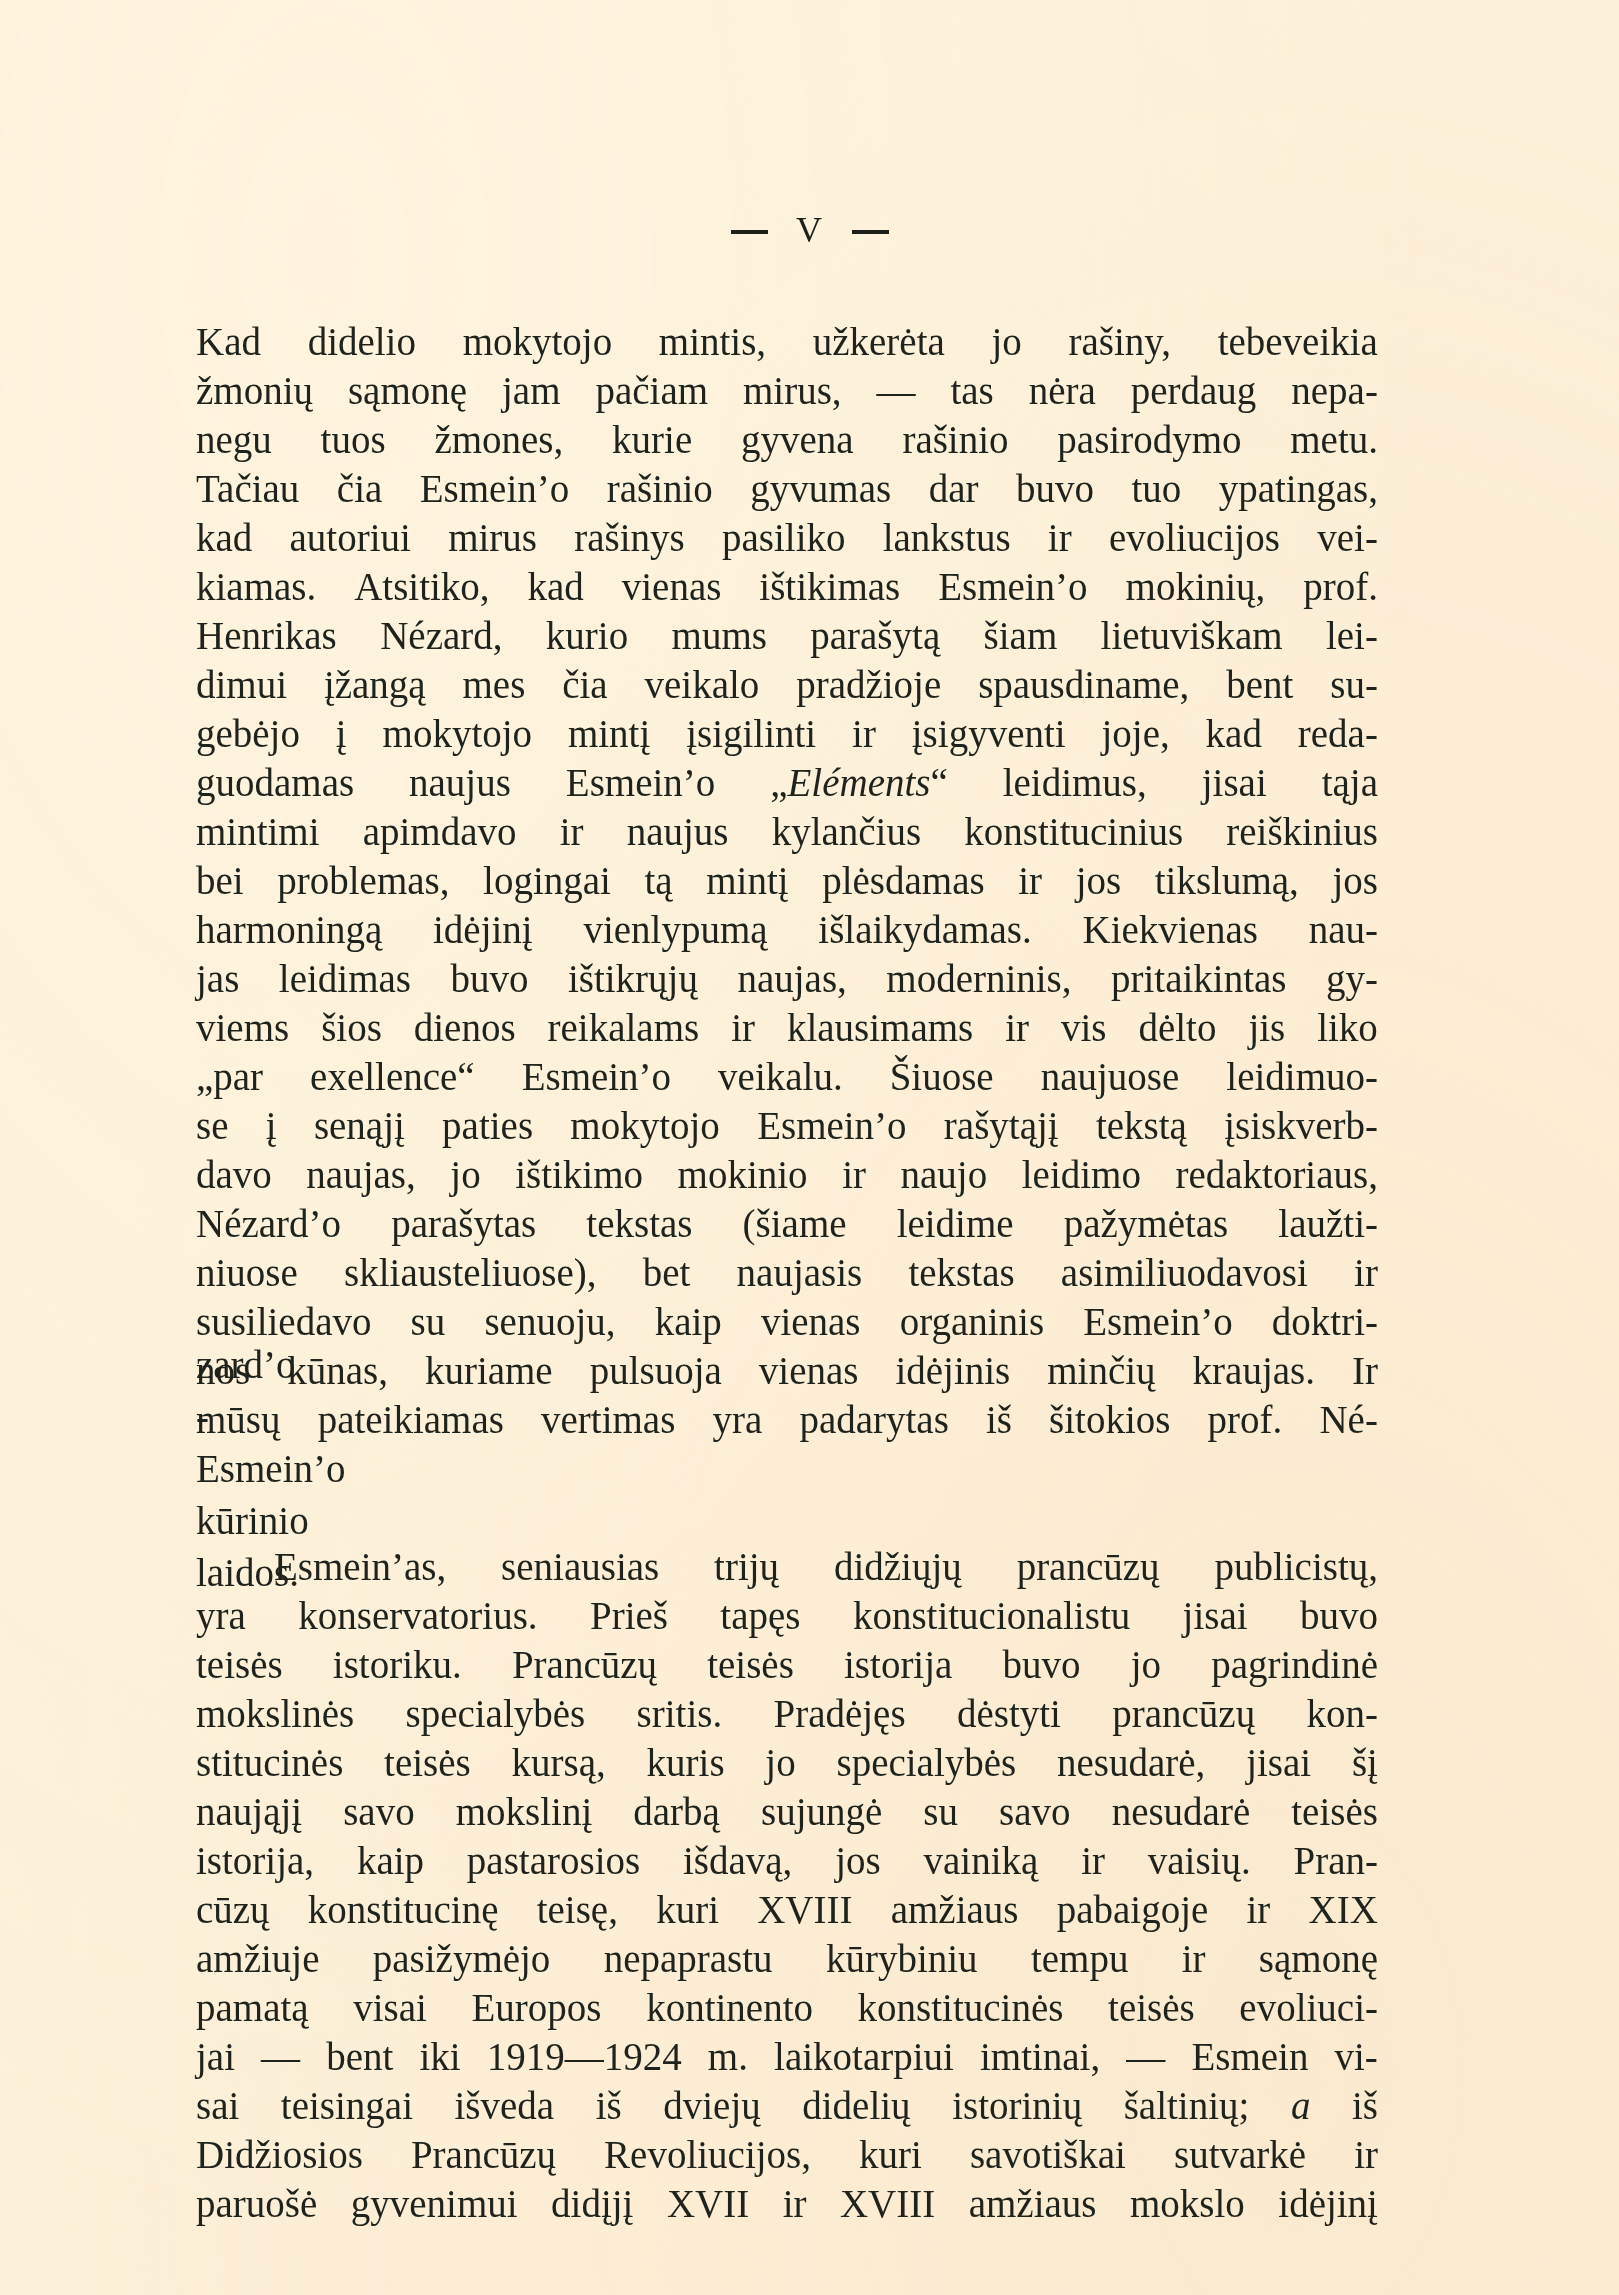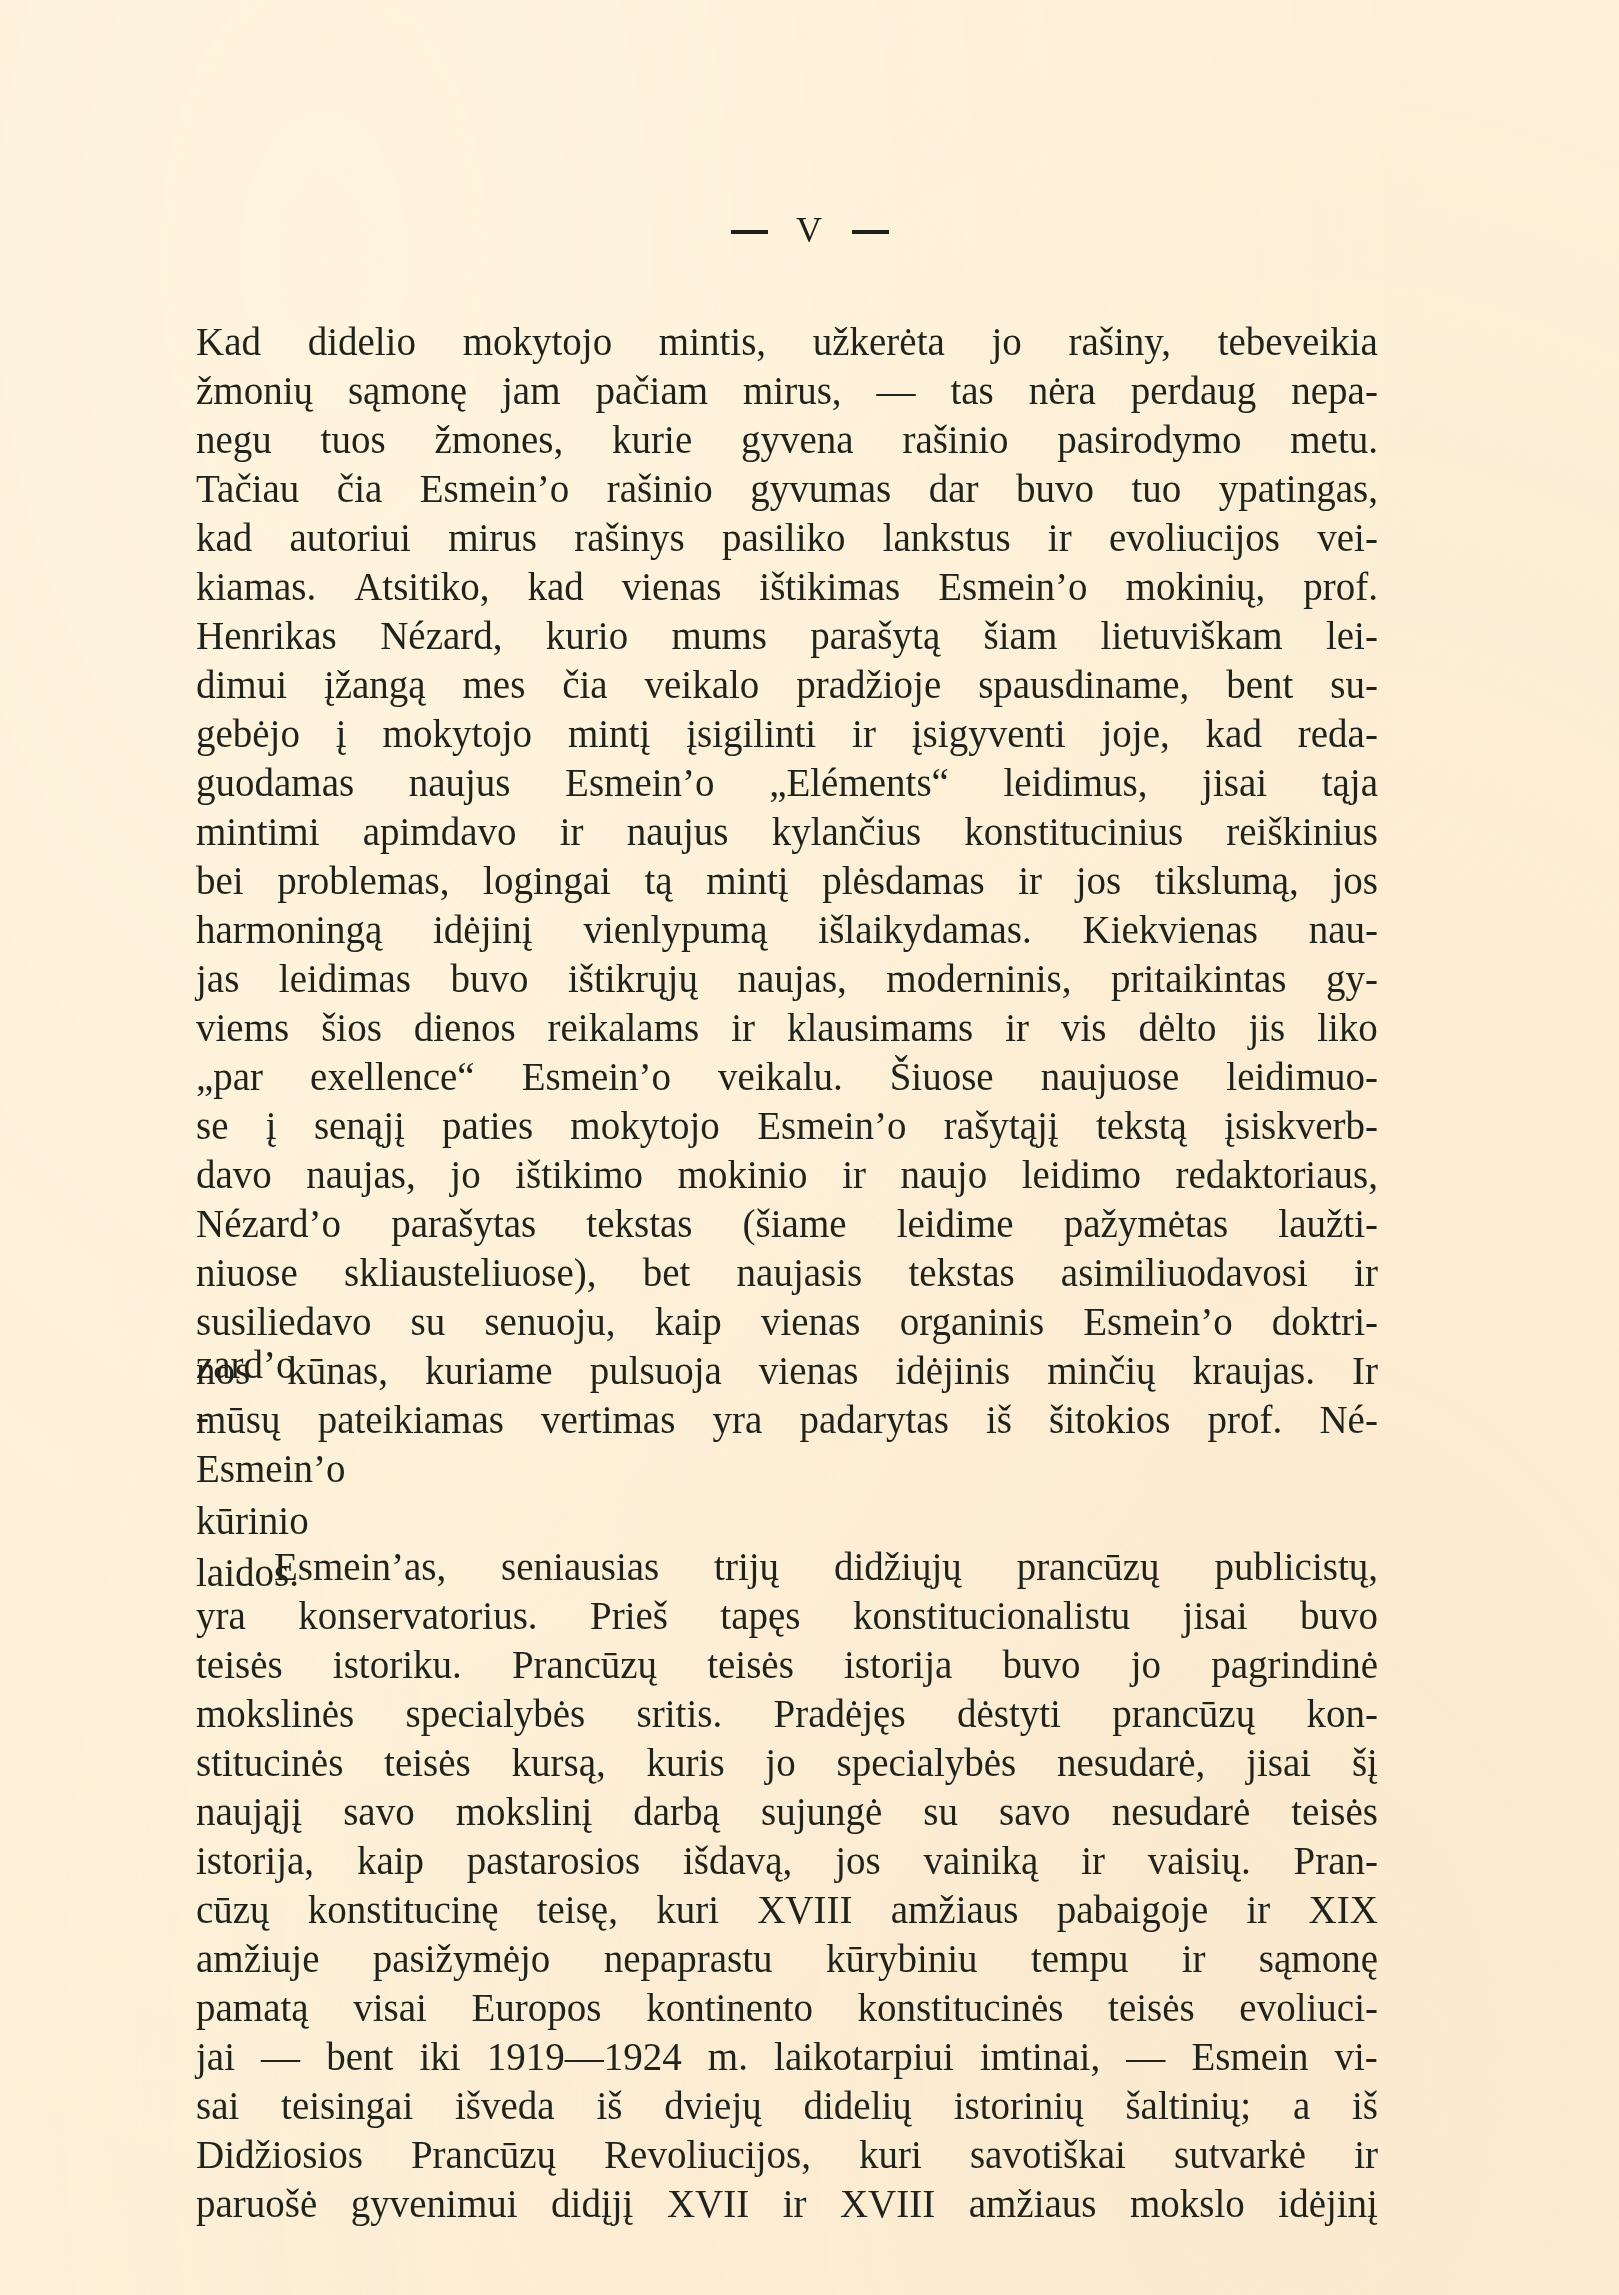--- a/index.html
+++ b/index.html
@@ -41,20 +41,21 @@
     .text-block {
       position: absolute;
       left: 196px;
       top: 317px;
       width: 1182px;
     }
     .para-gap {
       height: 17.4px;
     }
     .ital {
+      font-style: italic;
     }
     
     .jline {
       display: flex;
       justify-content: space-between;
       align-items: baseline;
       height: 49px;
       line-height: 49px;
       font-size: 39px;
       white-space: nowrap;

